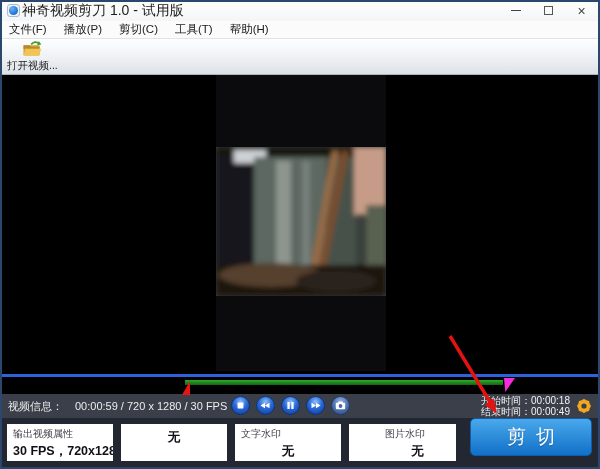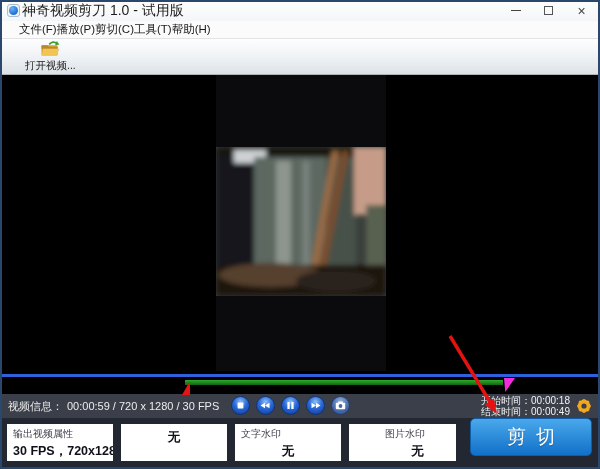--- a/index.html
+++ b/index.html
@@ -21,27 +21,27 @@
     background:radial-gradient(circle at 35% 30%, #6db2f2, #1a6fd6 70%); }
   .title { margin-left:2px; font-size:14px; color:#1c1c1c; white-space:nowrap; }
   .win-controls { position:absolute; right:2px; top:0; height:21px; display:flex; }
   .wc { width:33px; height:21px; display:flex; align-items:center; justify-content:center; color:#333; }
   .glyph-min { width:10px; height:0; border-bottom:1px solid #444; }
   .glyph-max { width:9px; height:9px; border:1px solid #555; }
   .glyph-close { font-size:14px; line-height:14px; color:#444; }
 
   
   .menubar { position:absolute; left:0; top:21px; width:600px; height:18px; background:#fbfbfb;
-    border-bottom:1px solid #e3e3e3; display:flex; align-items:center; padding-left:19px; }
+    border-bottom:1px solid #e3e3e3; display:flex; align-items:center; padding-left:9px; gap:17px; }
   .menu-item { font-size:11.5px; color:#1a1a1a; white-space:nowrap; }
 
   
   .toolbar { position:absolute; left:0; top:39px; width:600px; height:36px;
     background:linear-gradient(#fdfeff,#eef1f4 55%,#dde2e7);
-    border-bottom:1px solid #aeb4bb; display:flex; align-items:stretch; padding-left:21px; }
+    border-bottom:1px solid #aeb4bb; display:flex; align-items:stretch; padding-left:3px; }
   .tbtn { min-width:50px; padding:2px 4px 1px; display:flex; flex-direction:column;
     align-items:center; justify-content:flex-end; }
   .tbtn-label { font-size:10.5px; color:#222; white-space:nowrap; margin-top:1px; }
 
   
   .video-area { position:absolute; left:0; top:75px; width:600px; height:319px; background:#000; }
   .video-frame { position:absolute; left:216px; top:0; width:170px; height:296px; background:#0b0b0e; }
   .video-image { position:absolute; left:0; top:72px; width:170px; height:149px; display:block; }
 
   
@@ -50,21 +50,21 @@
     background:linear-gradient(#2dab2d,#116611); z-index:5; }
   .tl-marker-start { position:absolute; left:182px; top:381px; width:8px; height:14px;
     background:#e81414; clip-path:polygon(100% 0,100% 100%,0 100%); z-index:6; }
   .tl-marker-end { position:absolute; left:504px; top:378px; width:11px; height:14px;
     background:#f32cdb; clip-path:polygon(0 0,100% 0,12% 100%); z-index:6; }
 
   
   .statusbar { position:absolute; left:0; top:394px; width:600px; height:24px; background:#3a3f4a; }
   .vinfo { position:absolute; left:8px; top:0; height:24px; display:flex; align-items:center;
     font-size:11px; color:#ececec; white-space:nowrap; }
-  .vinfo .lbl { margin-right:4px; }
+  .vinfo .lbl { margin-right:12px; }
   .pcontrols { position:absolute; left:231px; top:2px; display:flex; gap:6px; }
   .pbtn { width:19px; height:19px; display:block; }
   .times { position:absolute; right:30px; top:1px; text-align:center; color:#f2f2f2;
     font-size:10px; line-height:11px; white-space:nowrap; }
   .gear { position:absolute; right:7px; top:3px; width:18px; height:18px; }
 
   
   .bottom { position:absolute; left:0; top:418px; width:600px; height:51px; background:#222731; }
   .card { position:absolute; top:6px; height:37px; background:#fff; border-radius:0;
     padding:3px 6px 2px; overflow:hidden; }

